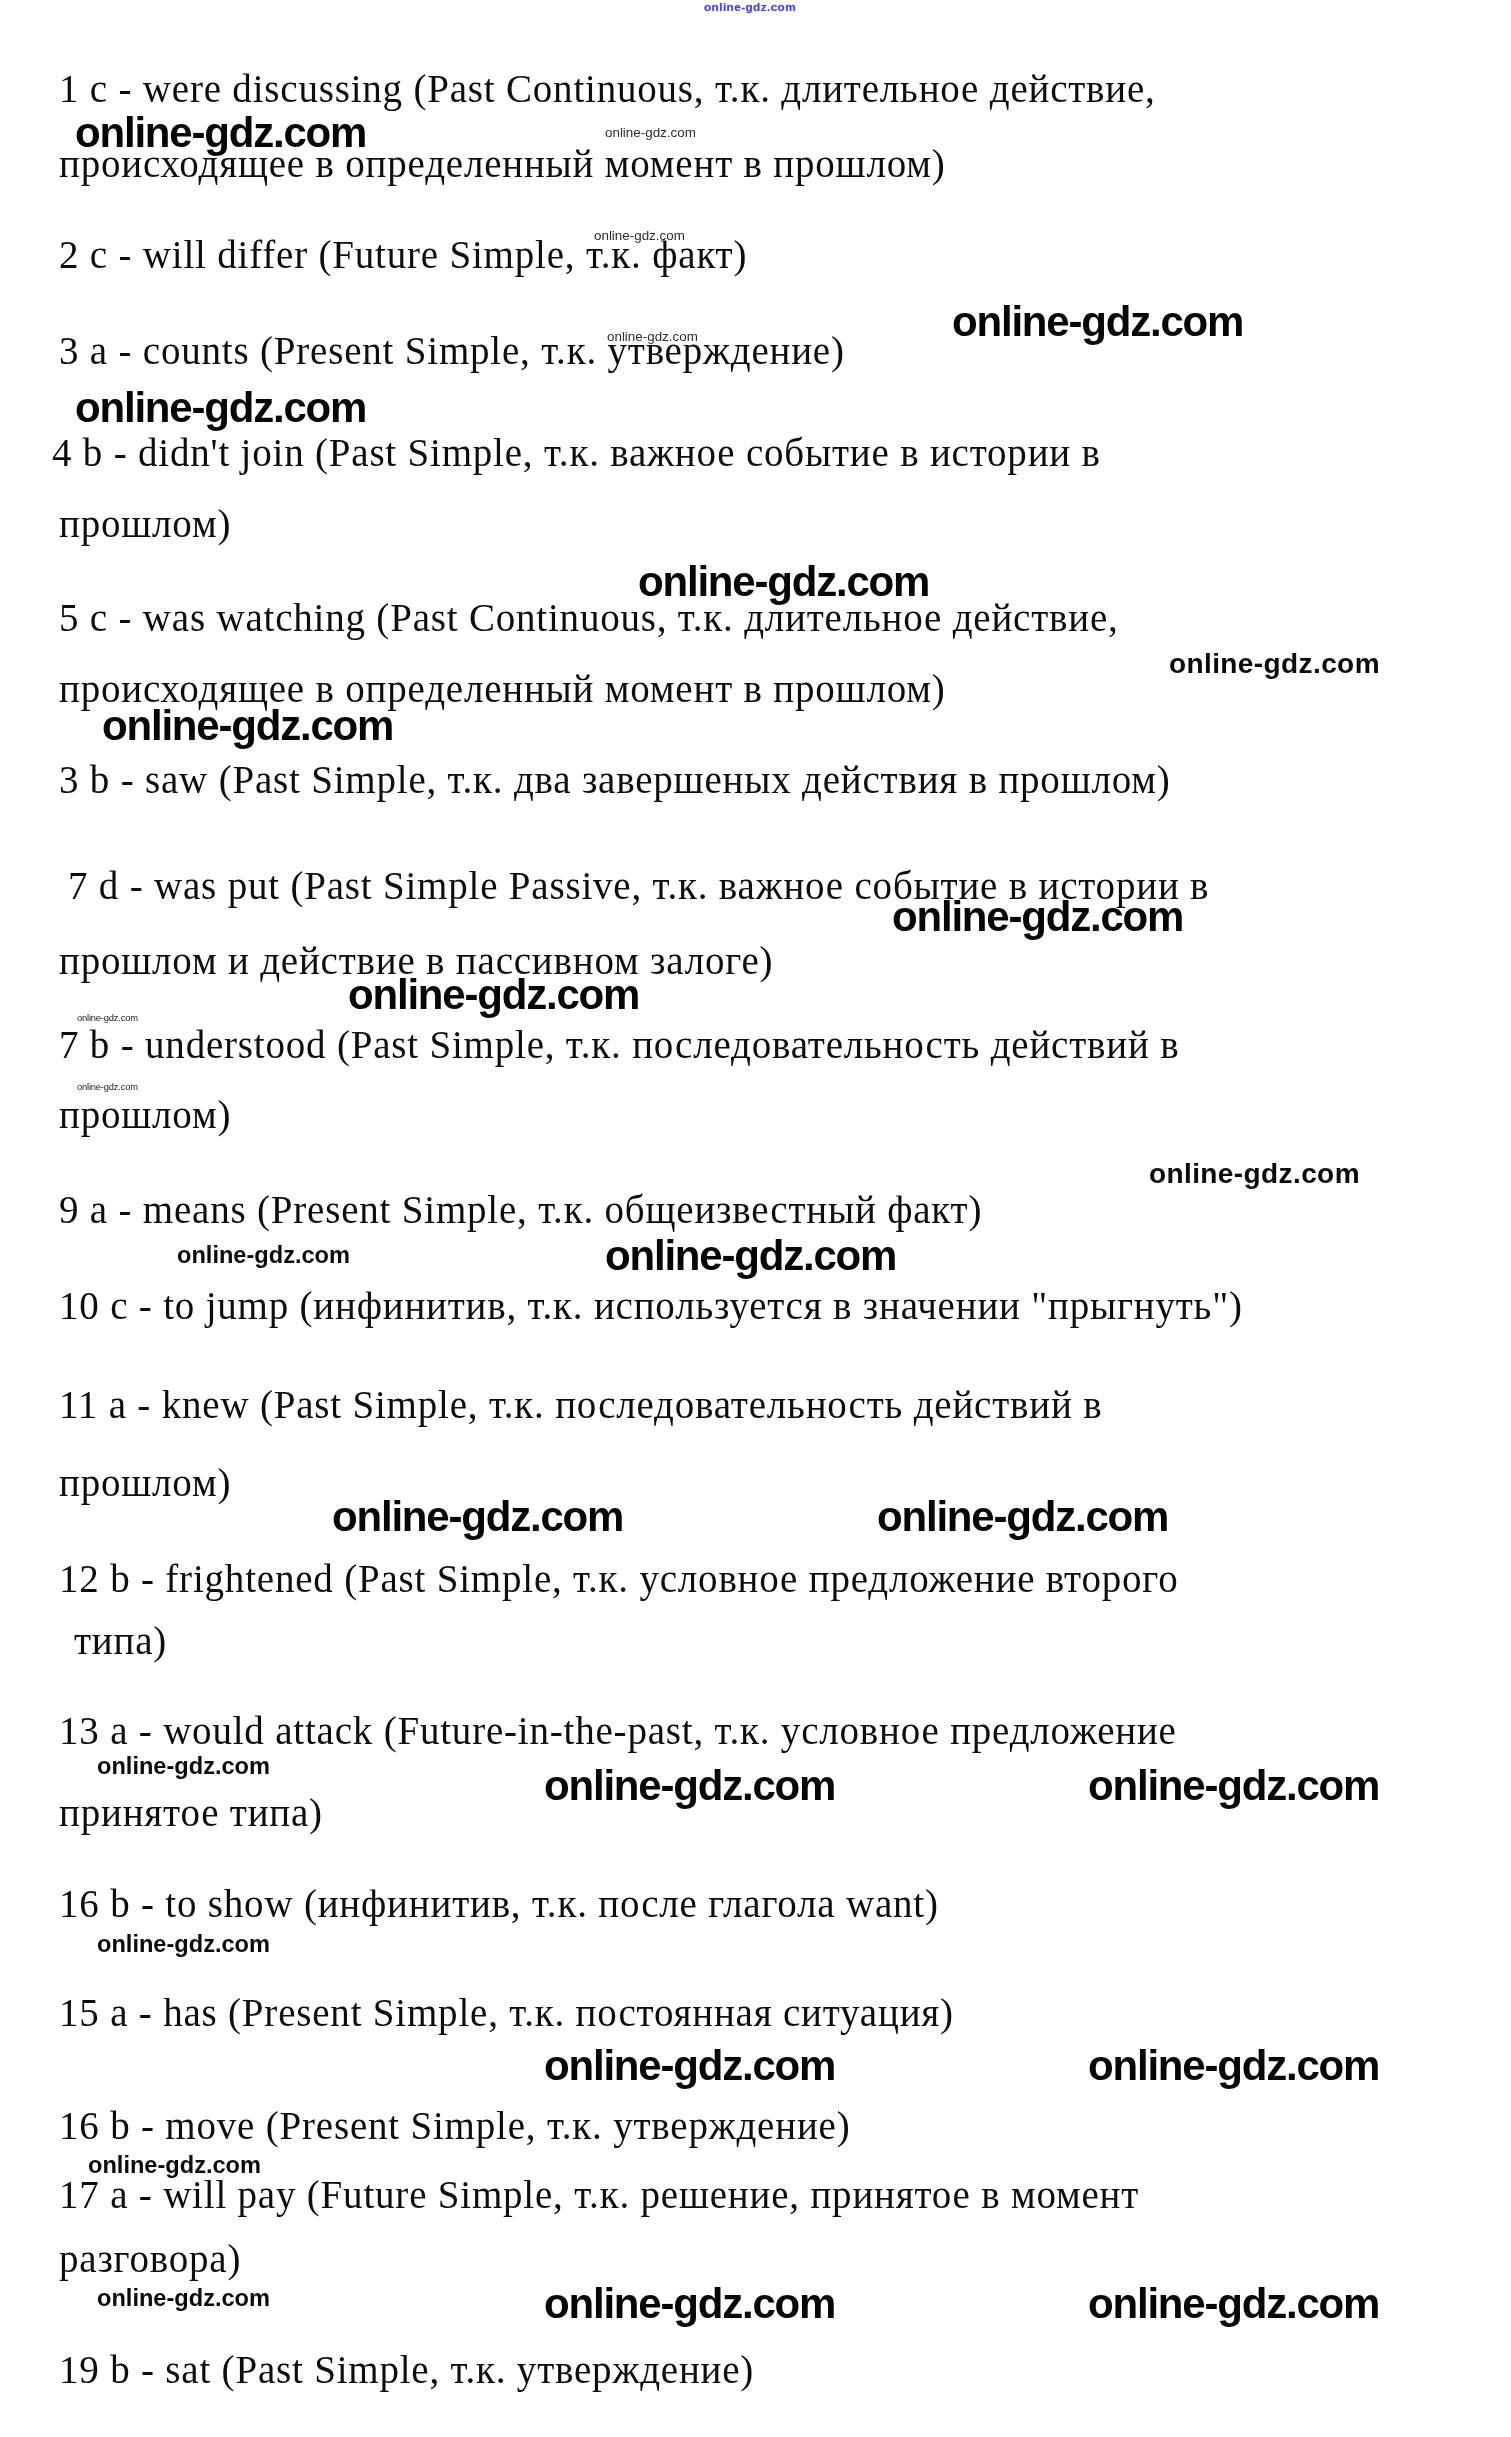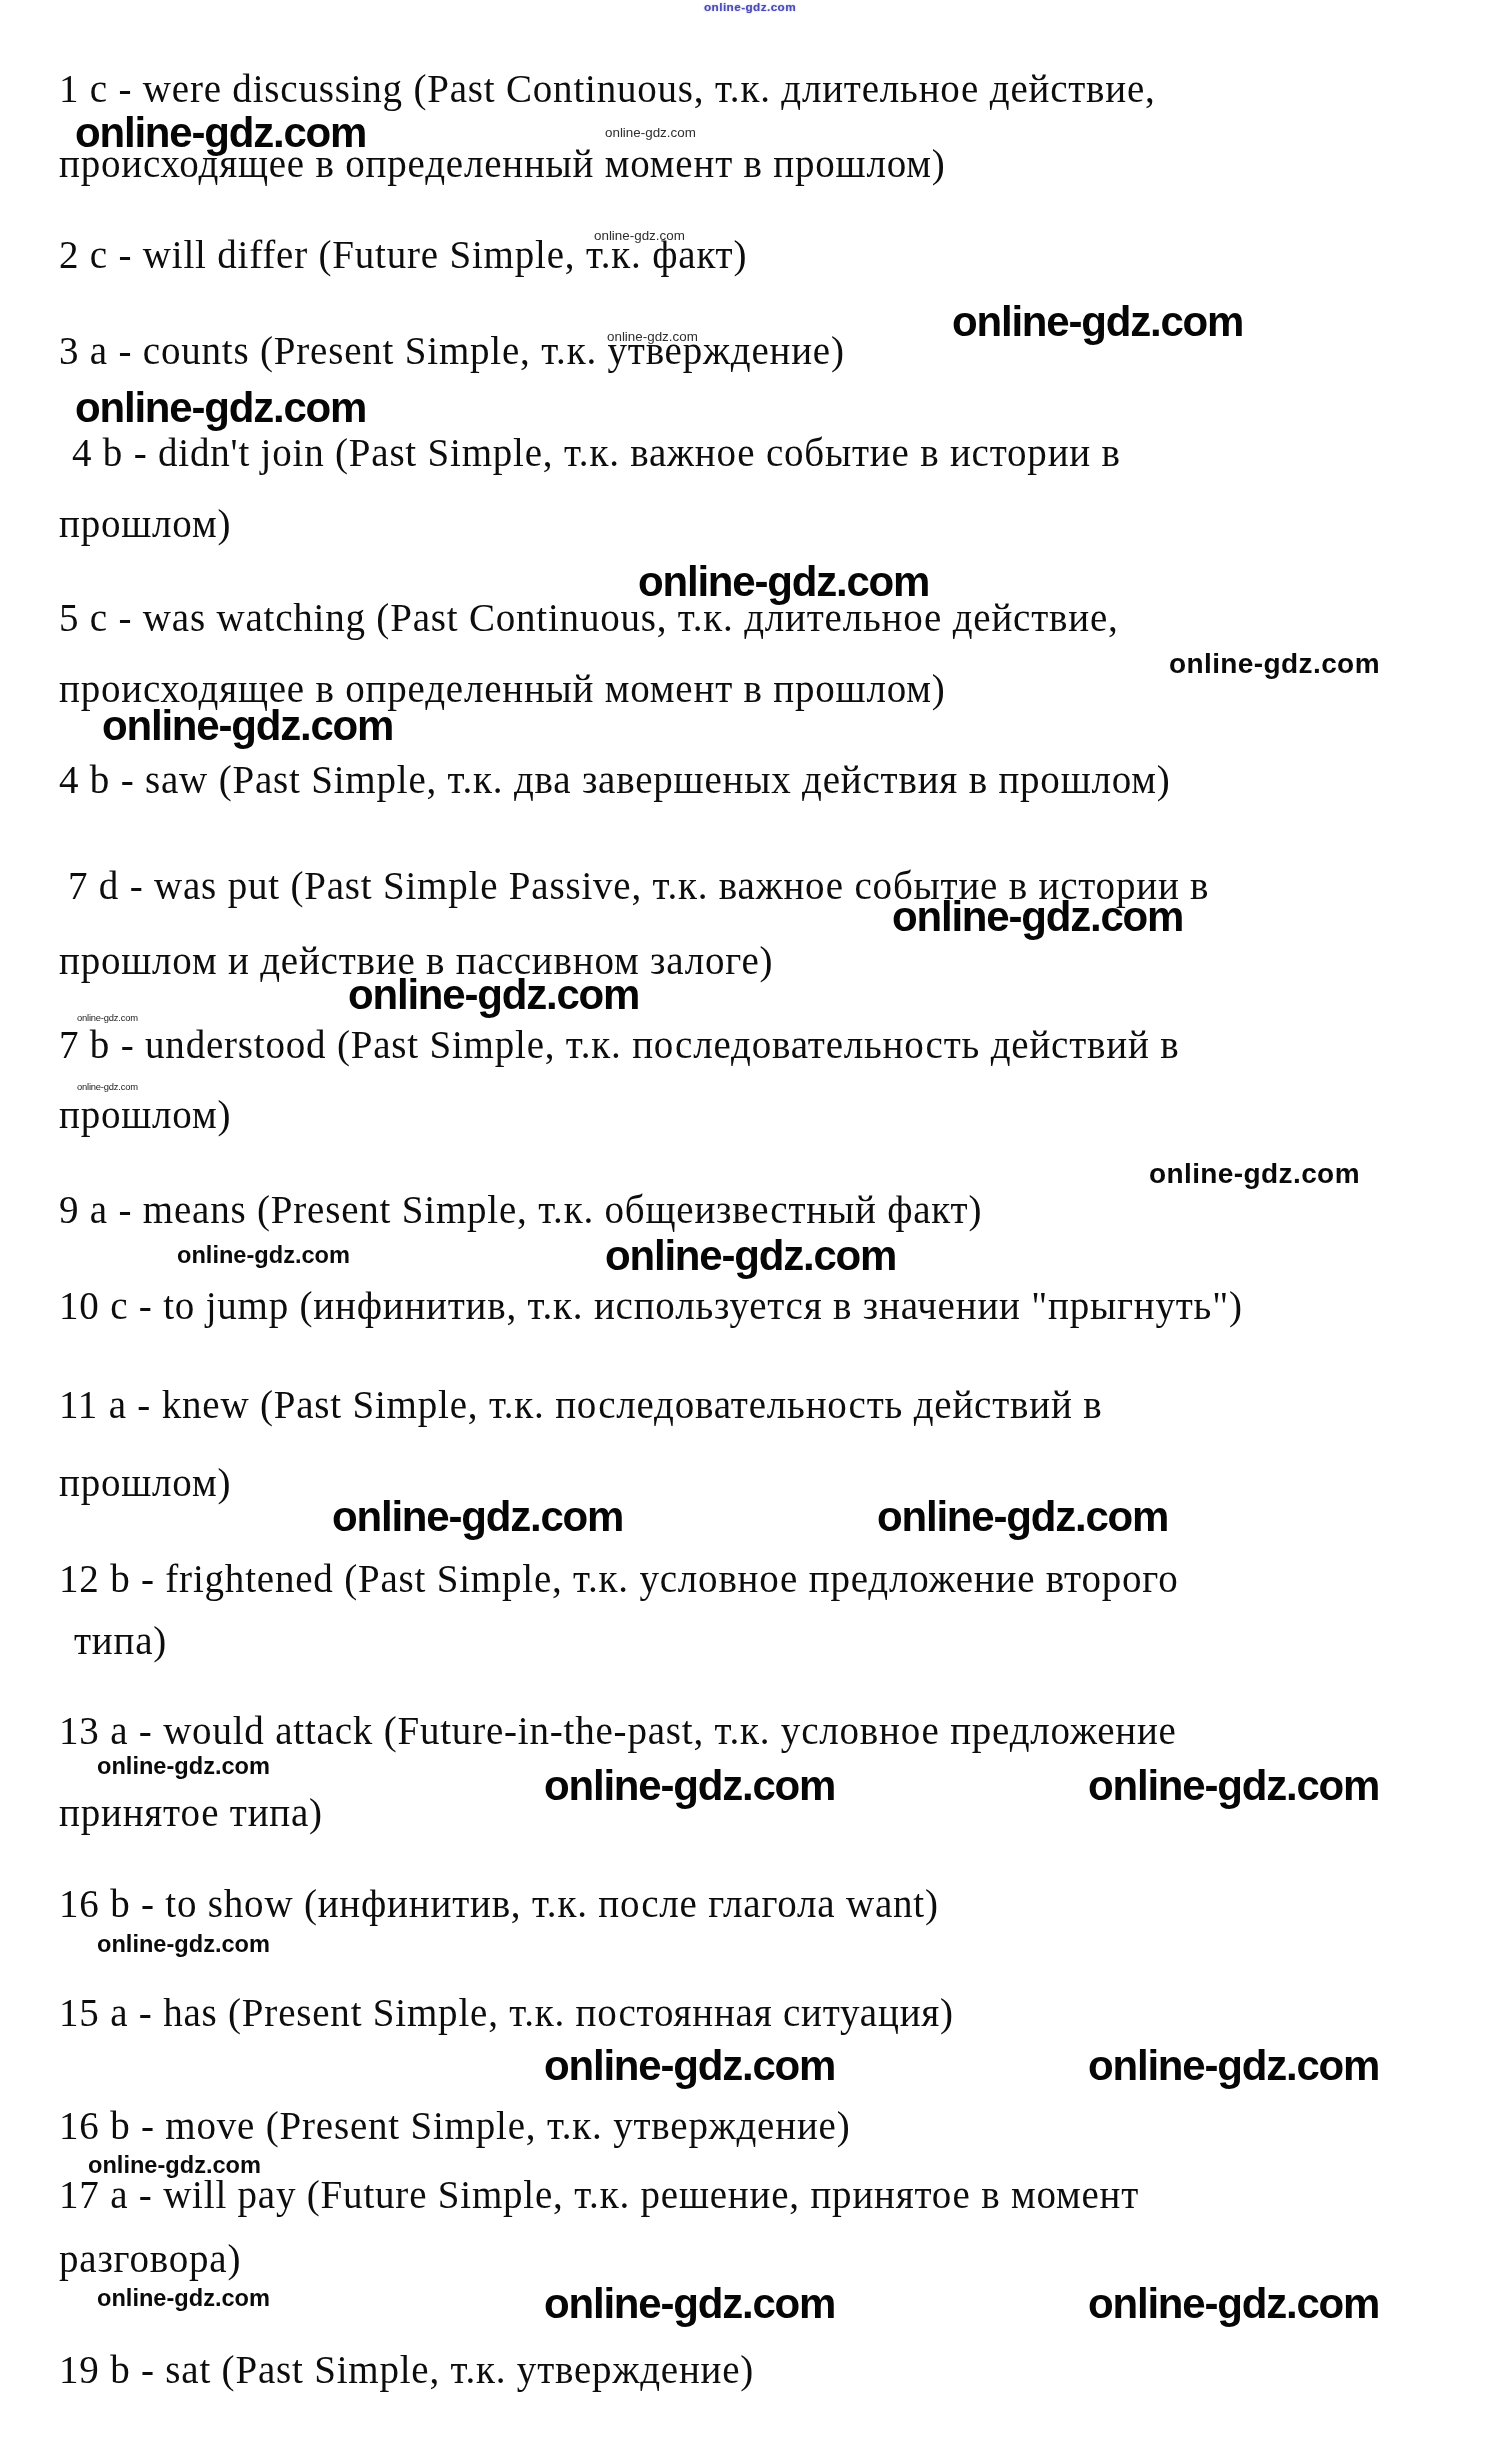--- a/index.html
+++ b/index.html
@@ -69,27 +69,27 @@
 
 <div class="page">
 
   <div class="line" style="left:59px; top:68px">1 c - were discussing (Past Continuous, т.к. длительное действие,</div>
   <div class="line" style="left:59px; top:143px">происходящее в определенный момент в прошлом)</div>
 
   <div class="line" style="left:59px; top:234px">2 c - will differ (Future Simple, т.к. факт)</div>
 
   <div class="line" style="left:59px; top:330px">3 a - counts (Present Simple, т.к. утверждение)</div>
 
-  <div class="line" style="left:72px; top:432px">4 b - didn't join (Past Simple, т.к. важное событие в истории в</div>
+  <div class="line" style="left:52px; top:432px">4 b - didn't join (Past Simple, т.к. важное событие в истории в</div>
   <div class="line" style="left:59px; top:503px">прошлом)</div>
 
   <div class="line" style="left:59px; top:597px">5 c - was watching (Past Continuous, т.к. длительное действие,</div>
   <div class="line" style="left:59px; top:668px">происходящее в определенный момент в прошлом)</div>
 
-  <div class="line" style="left:59px; top:759px">4 b - saw (Past Simple, т.к. два завершеных действия в прошлом)</div>
+  <div class="line" style="left:59px; top:759px">3 b - saw (Past Simple, т.к. два завершеных действия в прошлом)</div>
 
   <div class="line" style="left:68px; top:865px">7 d - was put (Past Simple Passive, т.к. важное событие в истории в</div>
   <div class="line" style="left:59px; top:940px">прошлом и действие в пассивном залоге)</div>
 
   <div class="line" style="left:59px; top:1024px">7 b - understood (Past Simple, т.к. последовательность действий в</div>
   <div class="line" style="left:59px; top:1094px">прошлом)</div>
 
   <div class="line" style="left:59px; top:1189px">9 a - means (Present Simple, т.к. общеизвестный факт)</div>
 
   <div class="line" style="left:59px; top:1285px">10 c - to jump (инфинитив, т.к. используется в значении "прыгнуть")</div>

